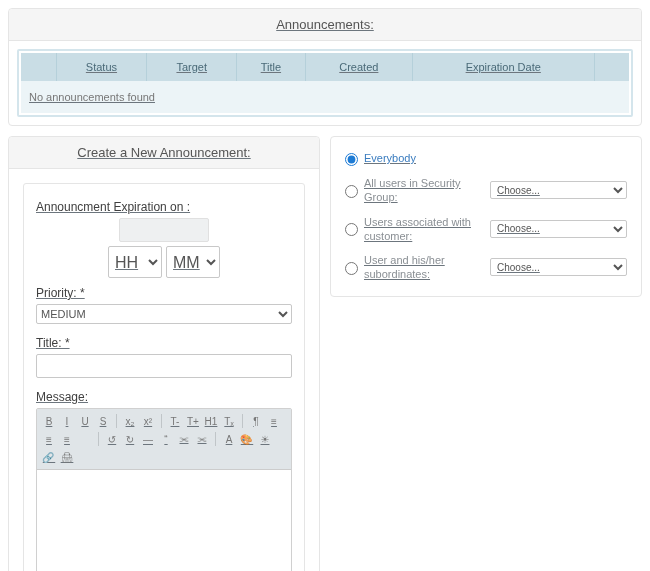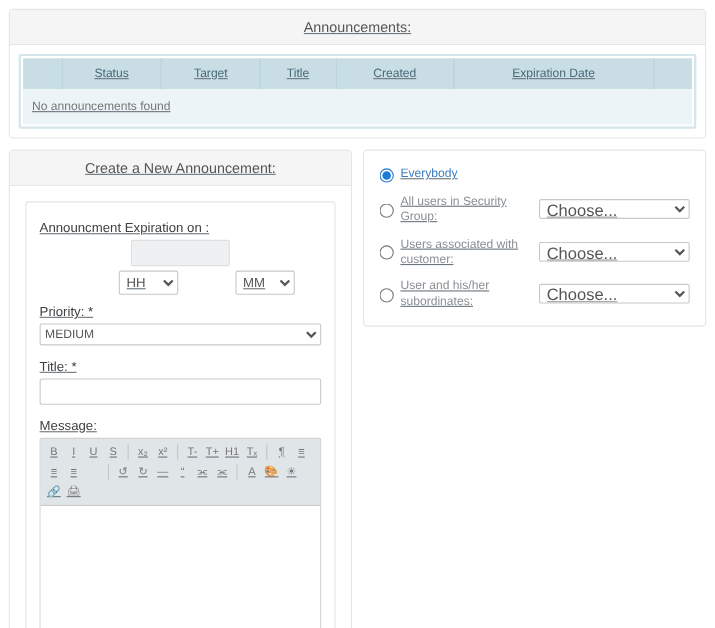--- a/index.html
+++ b/index.html
@@ -18,37 +18,37 @@
 
 .columns { display: flex; gap: 10px; }
 .col-left { flex: 1 1 50%; }
 .col-right { flex: 1 1 50%; }
 
 .form-panel .panel-body { padding: 14px; }
 .form-inner { border: 1px solid #e5e5e5; padding: 12px; border-radius: 3px; }
 .field-label { text-align: left; color: #404040; font-size: 12px; margin: 4px 0; }
 .date-input { display:block; margin: 4px auto; width: 90px; height: 24px; background: #eef0f1; border: 1px solid #e0e0e0; border-radius: 2px; }
 .time-row { display:flex; justify-content:center; gap:4px; margin-bottom:8px; }
-.time-select { width:54px; height:22px; font-size:12px; border:1px solid #c8c8c8; border-radius:2px; background:#fff; color:#555; padding:0 2px;margin-left:48px; }
+.time-select { width:54px; height:32px; font-size:16px; border:1px solid #c8c8c8; border-radius:2px; background:#fff; color:#555; padding:0 2px; }
 .select-full { width:100%; height:20px; font-size:11px; border:1px solid #c8c8c8; border-radius:2px; background:#fff; color:#555; margin-bottom:8px; }
 .text-input { width:100%; height:24px; border:1px solid #c8c8c8; border-radius:2px; margin-bottom:8px; padding:2px 4px; font-size:11px; }
 
 .editor { border:1px solid #d0d0d0; border-radius:2px; }
 .toolbar { background:#e0e5e8; border-bottom:1px solid #ccc; padding:4px; display:flex; flex-wrap:wrap; gap:2px; }
 .tb-btn { width:16px; height:16px; display:flex; align-items:center; justify-content:center; font-size:10px; color:#777; cursor:pointer; border-radius:2px; }
 .tb-sep { width:1px; height:14px; background:#c0c5c8; margin:1px 3px; }
 .editor-area { height:120px; background:#fff; }
 
 .send-body { padding: 14px; }
 .radio-list { display:flex; flex-direction:column; gap:10px; }
 .radio-row { display:flex; align-items:center; gap:6px; }
 .radio-row input[type=radio] { margin-top:2px; accent-color:#1e7bd4; }
 .radio-label { flex:0 0 120px; color:#8a8f94; font-size:11px; line-height:1.3; }
 .radio-label.primary { color:#3a7cbf; }
-.radio-select { flex:1; height:18px; font-size:15px; border:1px solid #c8c8c8; border-radius:2px; background:#fff; color:#555; padding:0 2px; }
+.radio-select { flex:1; height:18px; font-size:10px; border:1px solid #c8c8c8; border-radius:2px; background:#fff; color:#555; padding:0 2px; }
 </style>
 </head>
 <body>
 
 <div class="panel main-panel">
   <div class="panel-header">Announcements:</div>
   <div class="panel-body">
     <div class="table-wrap">
       <table>
         <thead>

